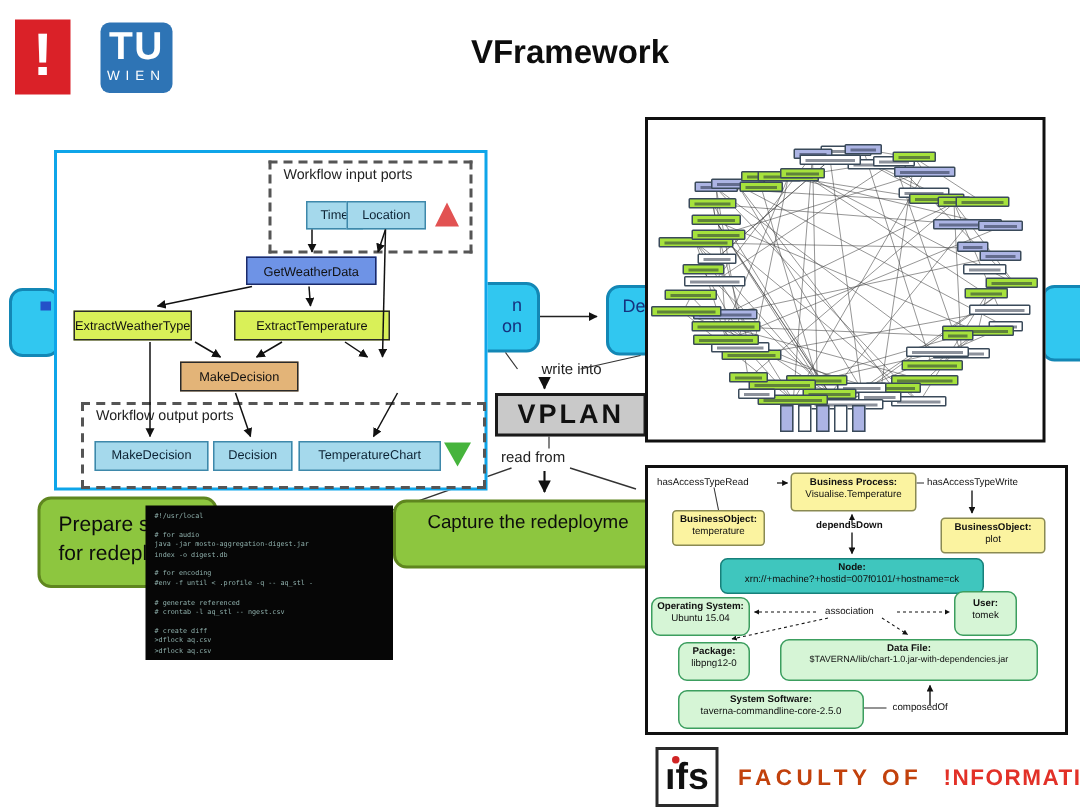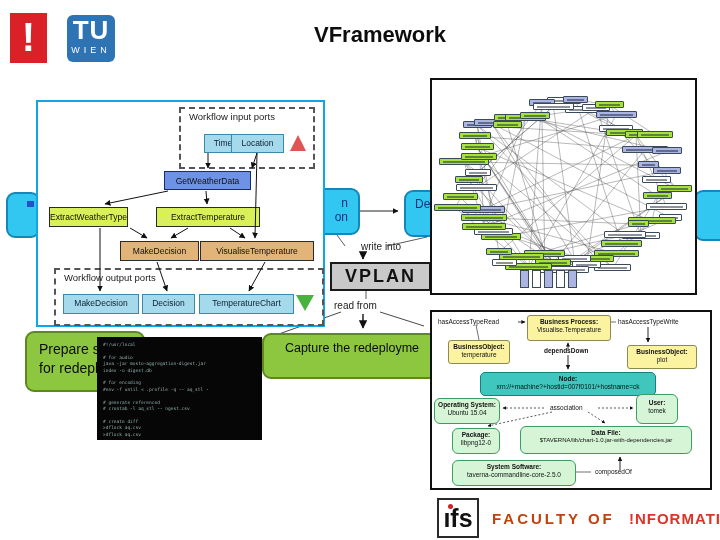--- a/index.html
+++ b/index.html
@@ -130,21 +130,20 @@
       <div class="dlabel" style="left:8px;top:2px;">Workflow input ports</div>
     </div>
     <div class="port" style="left:151px;top:32px;width:38px;height:19px;margin-left:15px;">Time</div>
     <div class="port" style="left:193px;top:32px;width:53px;height:19px;">Location</div>
     <div class="tri-up" style="left:252px;top:33px;"></div>
 
     <div class="wnode blue-n" style="left:126px;top:69px;width:87px;height:19px;">GetWeatherData</div>
     <div class="wnode lime-n" style="left:11px;top:105px;width:79px;height:20px;">ExtractWeatherType</div>
     <div class="wnode tan-n" style="left:82px;top:139px;width:79px;height:20px;">MakeDecision</div>
     <div class="wnode lime-n" style="left:118px;top:105px;width:104px;height:20px;">ExtractTemperature</div>
-    <div class="wnode tan-n" style="left:162px;top:139px;width:114px;height:20px;">VisualiseTemperature</div>
 
     <div class="dashedbox" style="left:16px;top:166px;width:266px;height:54px;">
       <div class="dlabel" style="left:8px;top:2px;">Workflow output ports</div>
     </div>
     <div class="port" style="left:25px;top:192px;width:76px;height:20px;">MakeDecision</div>
     <div class="port" style="left:104px;top:192px;width:53px;height:20px;">Decision</div>
     <div class="port" style="left:161px;top:192px;width:95px;height:20px;">TemperatureChart</div>
     <div class="tri-down" style="left:258px;top:193px;"></div>
 
     <svg width="285" height="223">

